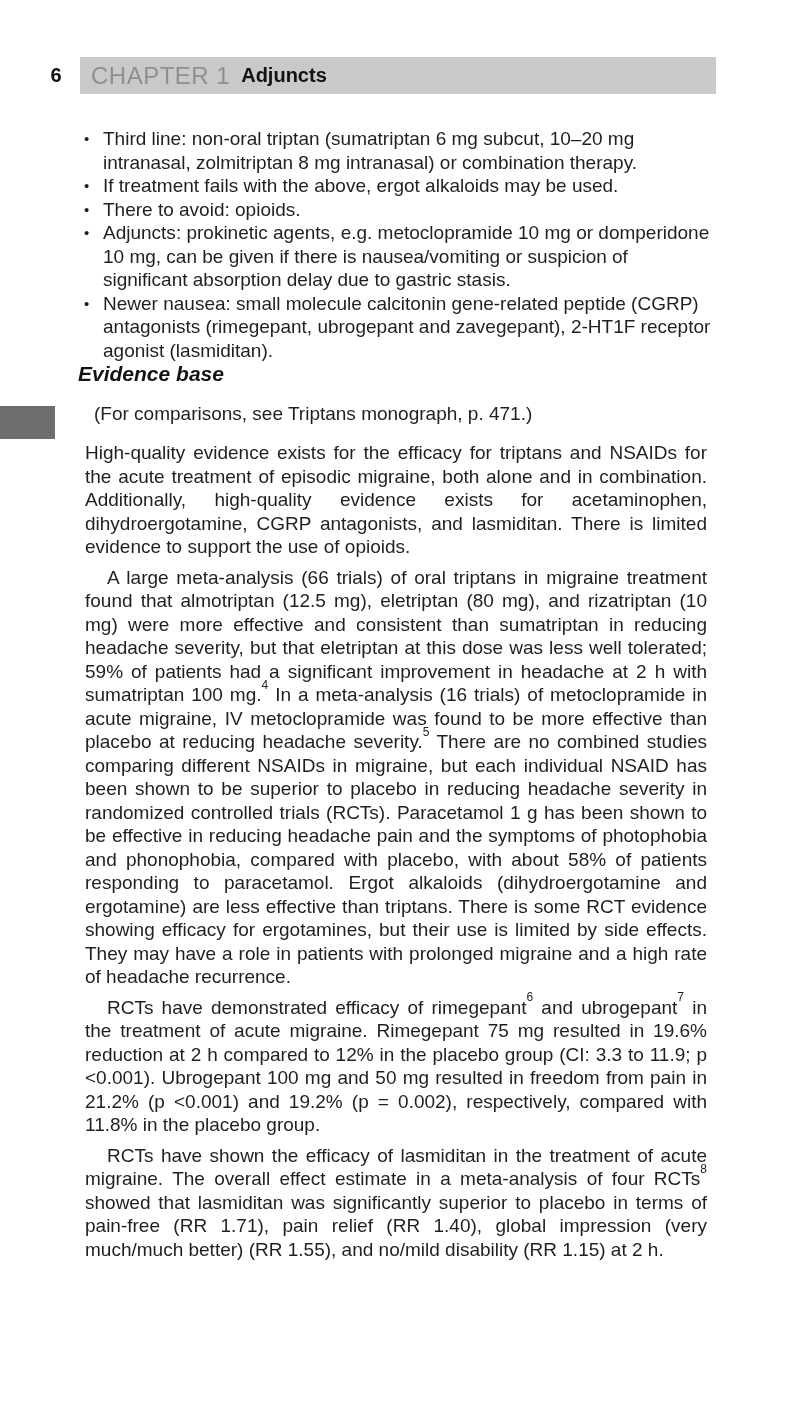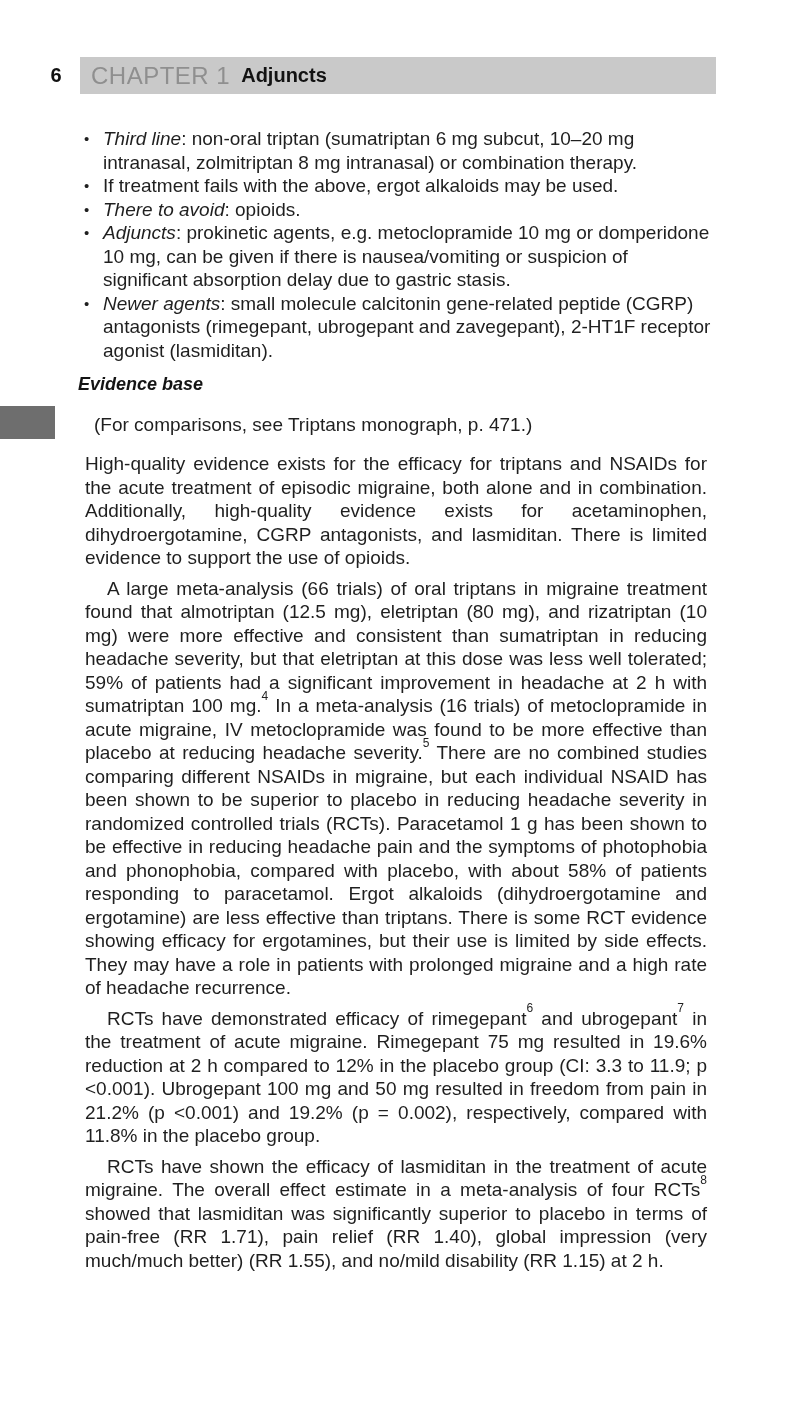--- a/index.html
+++ b/index.html
@@ -37,24 +37,24 @@
     background: #6e6e6e;
   }
   
   .content {
     position: absolute; top: 127px; left: 78px; width: 636px;
     font-size: 19px; line-height: 23.5px;
   }
   ul.bullets { margin: 0; padding: 0; list-style: none; }
   ul.bullets li { position: relative; padding-left: 25px; text-align: left; }
   ul.bullets .marker { position: absolute; left: 6px; top: 0px; font-size: 15px; }
-  .lead { font-style: italic; }
+  .lead { }
   .evidence-heading {
-    font-size: 18px; font-weight: bold; font-style: italic;
-    margin: 11px 0 1px 0; line-height: 23.5px; color: #141414;
+    font-size: 21px; font-weight: bold; font-style: italic;
+    margin: 0 0 1px 0; line-height: 23.5px; color: #141414;
   }
   p.note { margin: 16px; }
   p.para {
     margin: 7px; text-align: justify; hyphens: auto; -webkit-hyphens: auto;
   }
   p.para.indent { text-indent: 22px; }
   sup.fn { font-size: 12px; line-height: 0; position: relative; top: -5px; }
 </style>
 </head>
 <body>
@@ -71,21 +71,21 @@
 
   <div class="thumb-tab"></div>
 
   <main class="content">
 
     <ul class="bullets">
       <li><span class="marker">•</span><span class="lead">Third line</span><span>: non-oral triptan (sumatriptan 6 mg subcut, 10–20 mg intranasal, zolmitriptan 8 mg intranasal) or combination therapy.</span></li>
       <li><span class="marker">•</span><span class="lead"></span><span>If treatment fails with the above, ergot alkaloids may be used.</span></li>
       <li><span class="marker">•</span><span class="lead">There to avoid</span><span>: opioids.</span></li>
       <li><span class="marker">•</span><span class="lead">Adjuncts</span><span>: prokinetic agents, e.g. metoclopramide 10 mg or domperidone 10 mg, can be given if there is nausea/vomiting or suspicion of significant absorption delay due to gastric stasis.</span></li>
-      <li><span class="marker">•</span><span class="lead">Newer agents</span><span>: small molecule calcitonin gene-related peptide (CGRP) antagonists (rimegepant, ubrogepant and zavegepant), 2-HT1F receptor agonist (lasmiditan).</span></li>
+      <li><span class="marker">•</span><span class="lead">Newer nausea</span><span>: small molecule calcitonin gene-related peptide (CGRP) antagonists (rimegepant, ubrogepant and zavegepant), 2-HT1F receptor agonist (lasmiditan).</span></li>
     </ul>
 
     <h2 class="evidence-heading">Evidence base</h2>
 
     <p class="note">(For comparisons, see Triptans monograph, p. 471.)</p>
 
     <p class="para"><span>High-quality evidence exists for the efficacy for triptans and NSAIDs for the acute treatment of episodic migraine, both alone and in combination. Additionally, high-quality evidence exists for acetaminophen, dihydroergotamine, CGRP antagonists, and lasmiditan. There is limited evidence to support the use of opioids.</span></p>
 
     <p class="para indent"><span>A large meta-analysis (66 trials) of oral triptans in migraine treatment found that almotriptan (12.5 mg), eletriptan (80 mg), and rizatriptan (10 mg) were more effective and consistent than sumatriptan in reducing headache severity, but that eletriptan at this dose was less well tolerated; 59% of patients had a significant improvement in headache at 2 h with sumatriptan 100 mg.</span><sup class="fn">4</sup><span> In a meta-analysis (16 trials) of metoclopramide in acute migraine, IV metoclopramide was found to be more effective than placebo at reducing headache severity.</span><sup class="fn">5</sup><span> There are no combined studies comparing different NSAIDs in migraine, but each individual NSAID has been shown to be superior to placebo in reducing headache severity in randomized controlled trials (RCTs). Paracetamol 1 g has been shown to be effective in reducing headache pain and the symptoms of photophobia and phonophobia, compared with placebo, with about 58% of patients responding to paracetamol. Ergot alkaloids (dihydroergotamine and ergotamine) are less effective than triptans. There is some RCT evidence showing efficacy for ergotamines, but their use is limited by side effects. They may have a role in patients with prolonged migraine and a high rate of headache recurrence.</span></p>
 

